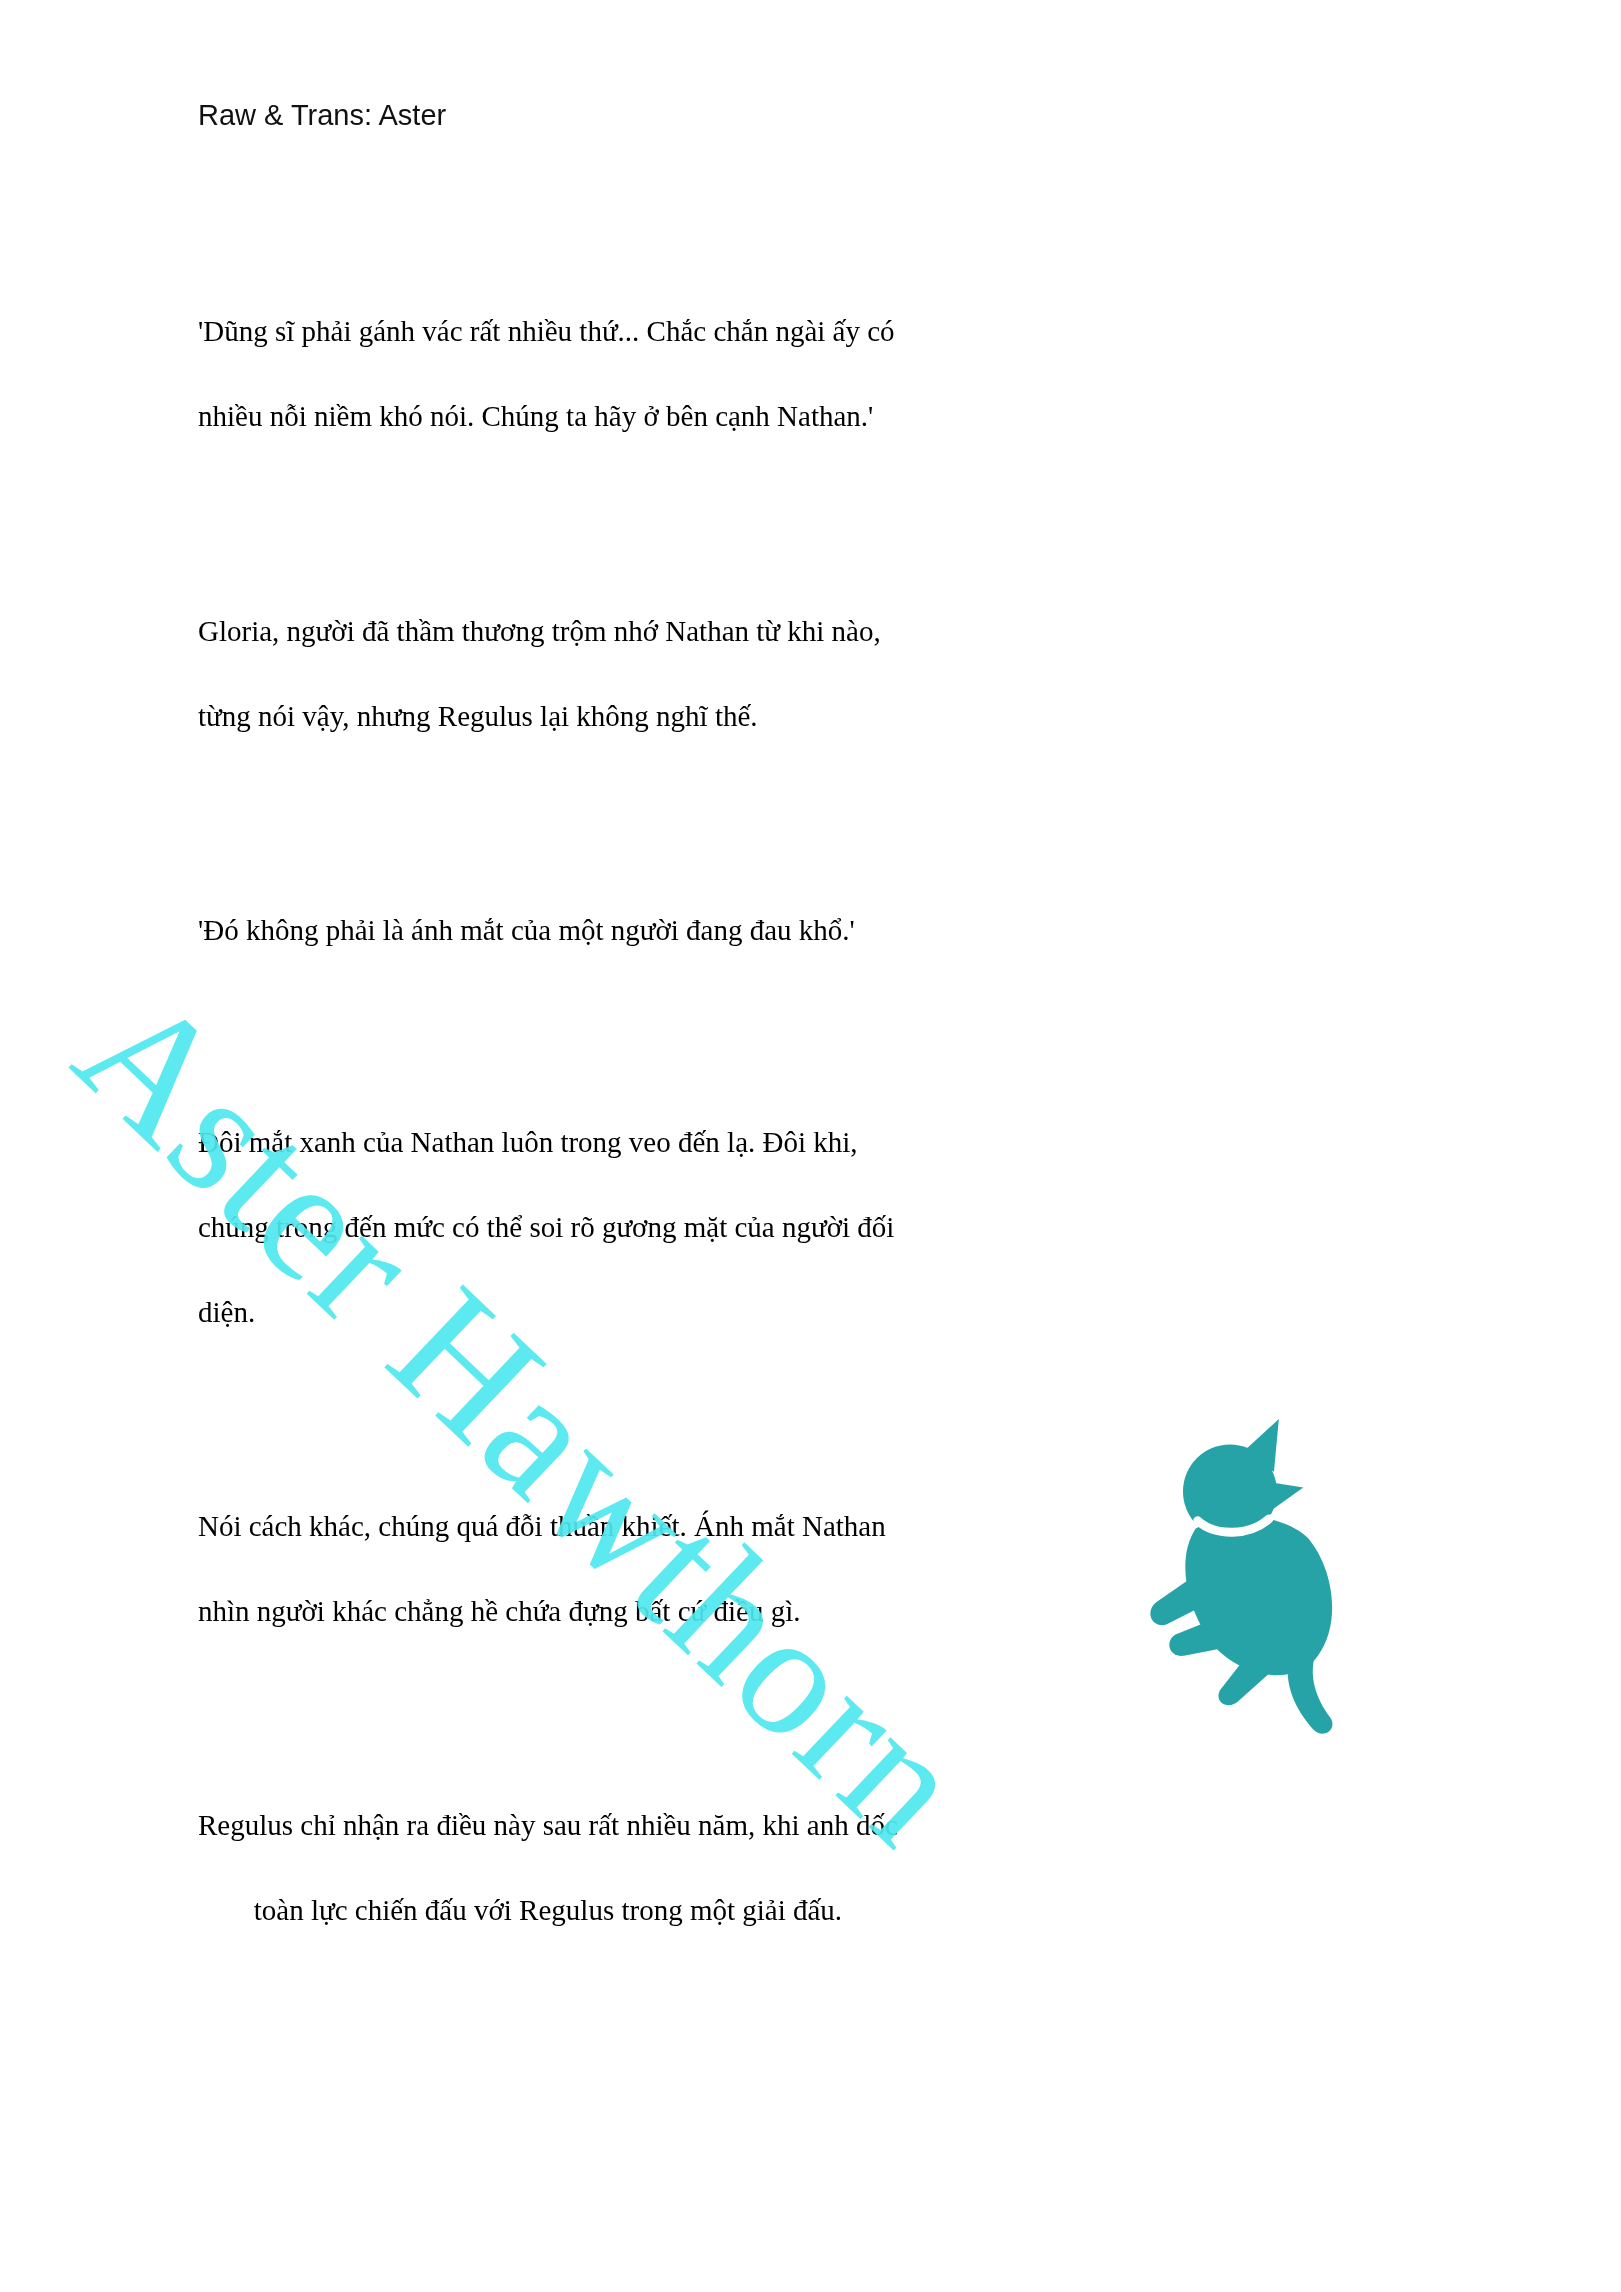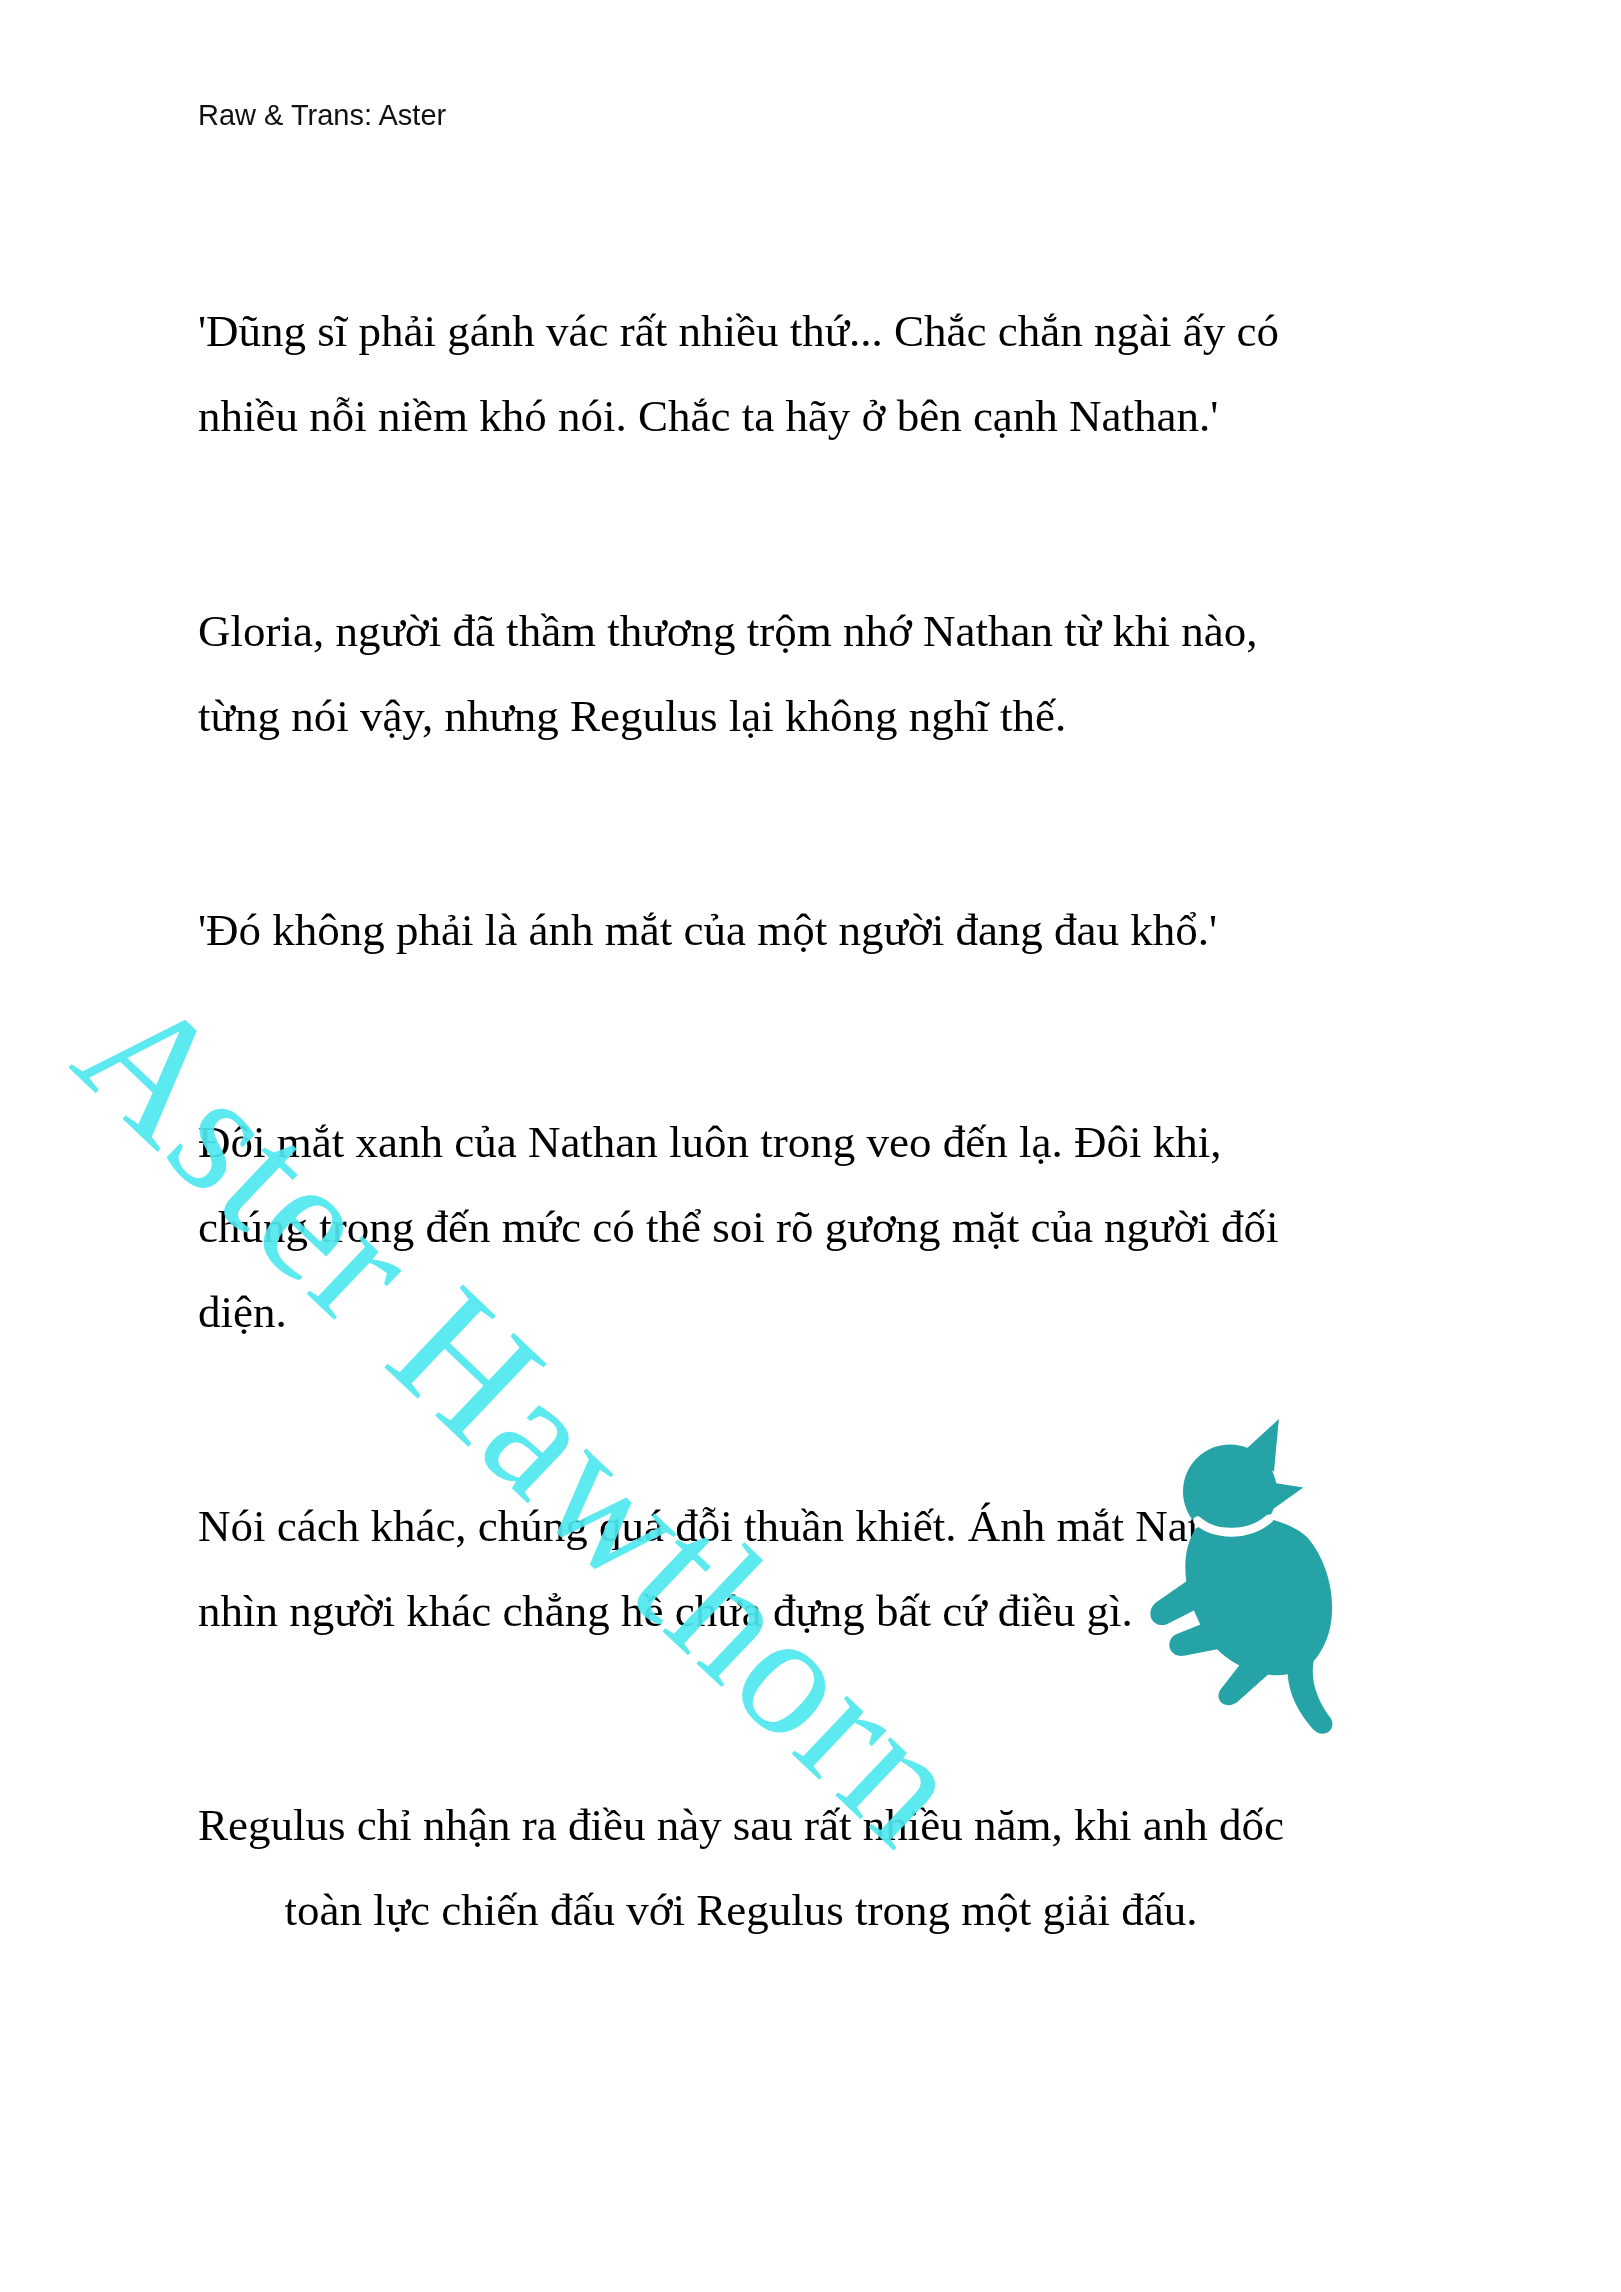--- a/index.html
+++ b/index.html
@@ -5,21 +5,21 @@
     html, body { margin: 0; padding: 0; background: #ffffff; }
     body { width: 1621px; height: 2293px; position: relative; overflow: hidden; }
     .page { position: absolute; left: 0; top: 0; width: 1621px; height: 2171px; background: #ffffff; }
     .header {
       position: absolute; left: 198px; top: 98px;
       font-family: "Liberation Sans", sans-serif; font-size: 29px; color: #111111;
       line-height: 35px; white-space: nowrap;
     }
     .para {
       position: absolute; left: 198px;
-      font-family: "Liberation Serif", serif; font-size: 45px; color: #000000;
+      font-family: "Liberation Serif", serif; font-size: 29px; color: #000000;
       line-height: 85px; white-space: nowrap;
     }
     .line { display: block; }
     #p1 { top: 289px; }
     #p2 { top: 589px; }
     #p3 { top: 888px; }
     #p4 { top: 1100px; }
     #p5 { top: 1484px; }
     #p6 { top: 1783px; text-align: center; }
     .watermark {
@@ -34,21 +34,21 @@
   </style>
 </head>
 <body>
 
 <div class="page">
 
   <div class="header">Raw &amp; Trans: Aster</div>
 
   <div class="para" id="p1">
     <span class="line">'Dũng sĩ phải gánh vác rất nhiều thứ... Chắc chắn ngài ấy có</span>
-    <span class="line">nhiều nỗi niềm khó nói. Chắc ta hãy ở bên cạnh Nathan.'</span>
+    <span class="line">nhiều nỗi niềm khó nói. Chúng ta hãy ở bên cạnh Nathan.'</span>
   </div>
 
   <div class="para" id="p2">
     <span class="line">Gloria, người đã thầm thương trộm nhớ Nathan từ khi nào,</span>
     <span class="line">từng nói vậy, nhưng Regulus lại không nghĩ thế.</span>
   </div>
 
   <div class="para" id="p4">
     <span class="line">Đôi mắt xanh của Nathan luôn trong veo đến lạ. Đôi khi,</span>
     <span class="line">chúng trong đến mức có thể soi rõ gương mặt của người đối</span>

